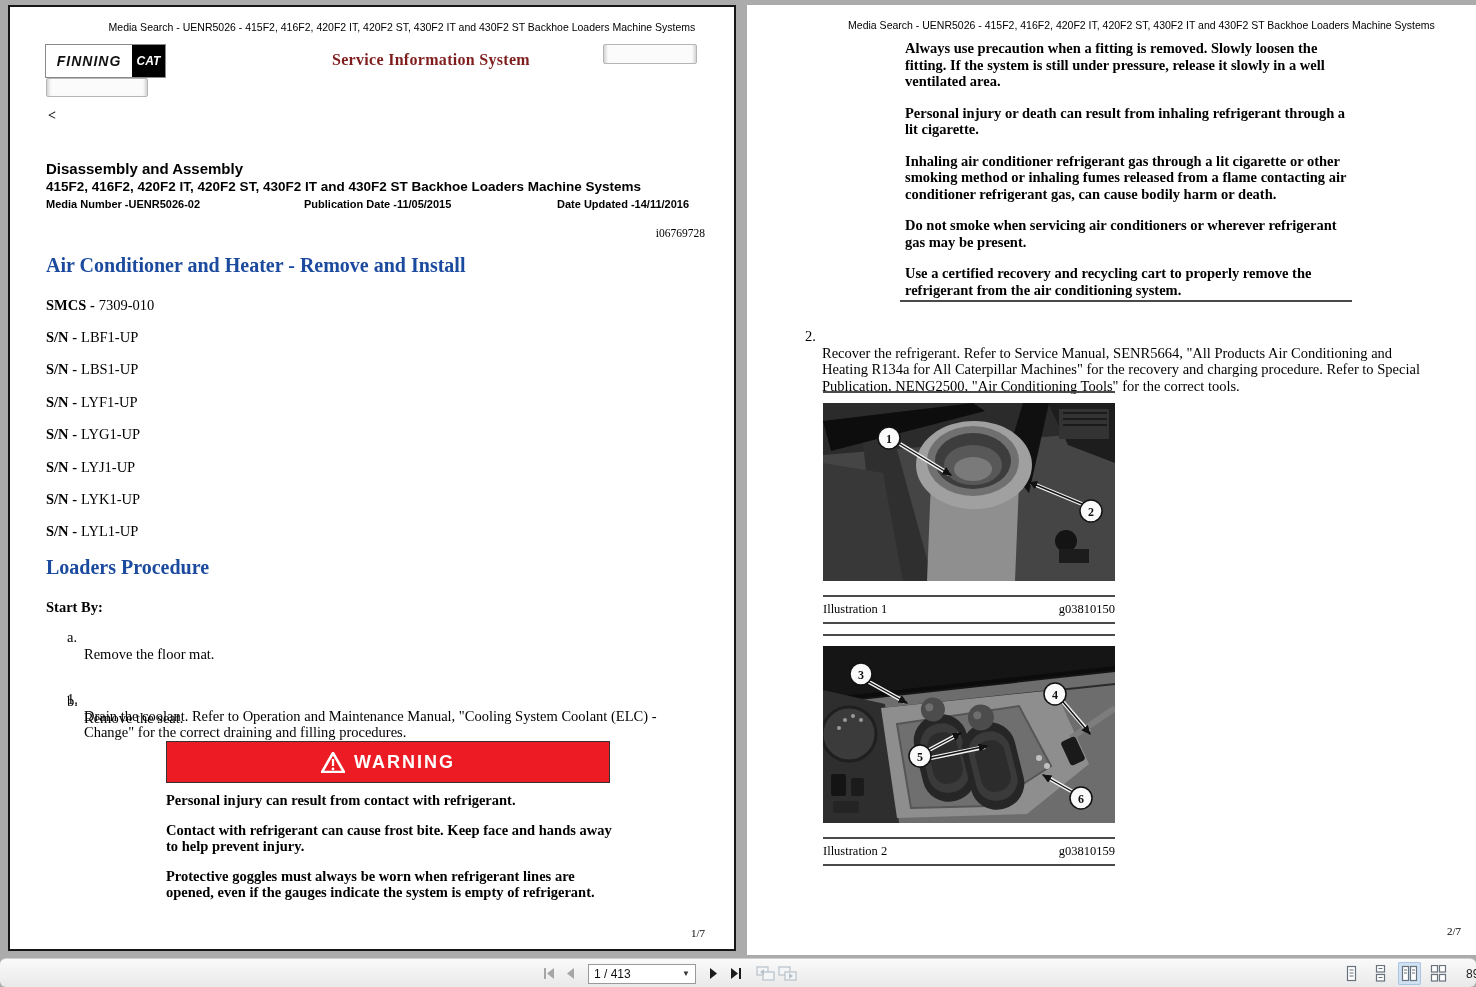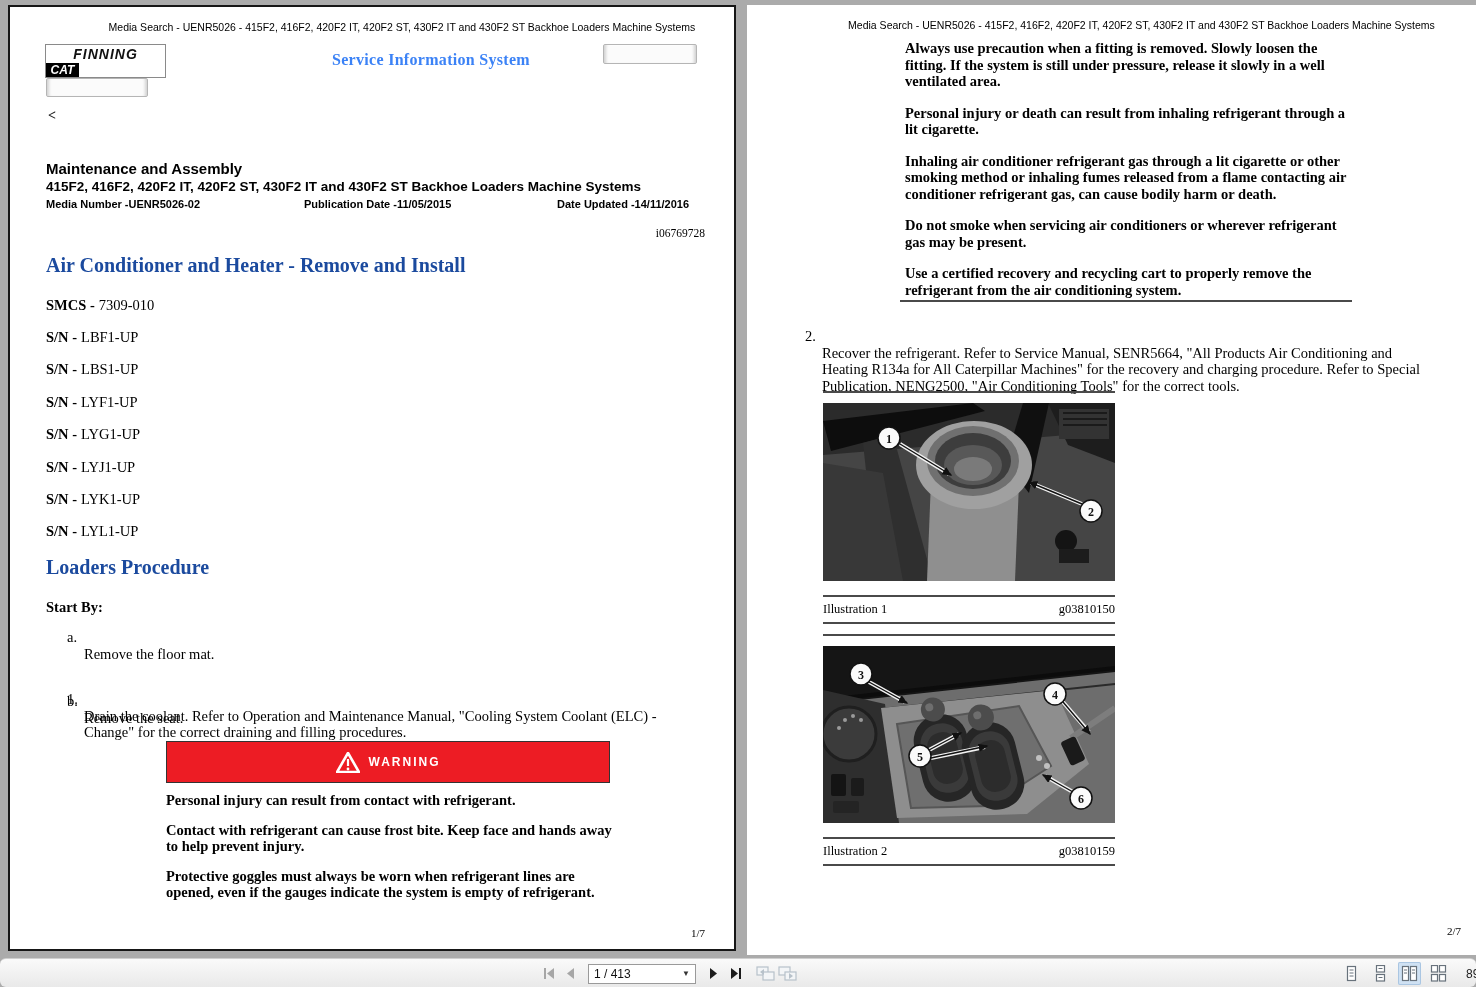--- a/index.html
+++ b/index.html
@@ -19,27 +19,27 @@
   }
 
   .page-header {
     position:absolute; top:14px; left:0; right:0;
     text-align:center; padding-left:60px;
     font-size:10.5px; color:#000;
   }
 
   
   .lp-logo { position:absolute; left:35px; top:37px; width:121px; height:34px;
-    border:1px solid #8a8a8a; display:flex; align-items:stretch; background:#fff;flex-direction:column; }
+    border:1px solid #8a8a8a; display:flex; align-items:stretch; background:#fff; }
   .lp-logo .finning { flex:1; display:flex; align-items:center; justify-content:center;
     font-weight:bold; font-size:14px; letter-spacing:1px; color:#111; font-style:italic; }
   .lp-logo .catbox { width:33px; background:#000; color:#fff; display:flex; align-items:center;
     justify-content:center; font-weight:bold; font-size:12px; font-style:italic; }
   .lp-sis { position:absolute; top:44px; left:0; right:0; text-align:center; padding-left:118px;
-    font-family:"Liberation Serif","DejaVu Serif",serif; font-weight:bold; font-size:16px; color:#3b82f6; letter-spacing:0.3px; }
+    font-family:"Liberation Serif","DejaVu Serif",serif; font-weight:bold; font-size:16px; color:#7f1d1d; letter-spacing:0.3px; }
   .ghost-btn { position:absolute; background:#fbfbfb; border:1px solid #b5b5b5; border-radius:2px;
     box-shadow: inset 4px 0 3px -2px #d2d2d2, inset -4px 0 3px -2px #d2d2d2, inset 0 1px 0 #fff; }
   .lp-btn1 { left:593px; top:37px; width:94px; height:20px; }
   .lp-btn2 { left:36px; top:71px; width:102px; height:19px; }
   .lp-back { position:absolute; left:38px; top:101px; font-size:14px; font-weight:bold; color:#222;
     font-family:"Liberation Serif","DejaVu Serif",serif; cursor:pointer; }
 
   
   .lp-titleblock { position:absolute; left:36px; top:153px; width:660px; }
   .lp-titleblock .t1 { font-size:15px; font-weight:bold; color:#000; }
@@ -63,21 +63,21 @@
 
   .lp-startby { position:absolute; left:36px; top:592px; font-weight:bold; }
   .list-item { position:absolute; left:57px; }
   .lp-item-a { top:622px; } .lp-item-b { top:653px; }
   .step { position:relative; padding-left:17px; white-space:pre-line; line-height:16.5px; }
   .step .marker { position:absolute; left:0; top:0; }
   .lp-step1 { position:absolute; left:57px; top:684px; width:600px; }
 
   .warning-box { position:absolute; left:156px; top:734px; width:444px; height:42px;
     background:#ed1c24; border:1px solid #333; display:flex; align-items:center; justify-content:center; gap:9px; }
-  .warning-box .wtitle { color:#fff; font-weight:bold; font-size:12px; letter-spacing:2px; }
+  .warning-box .wtitle { color:#fff; font-weight:bold; font-size:18px; letter-spacing:2px; }
   .lp-warnparas { position:absolute; left:156px; top:785px; width:453px; }
   .warn-p { font-weight:bold; white-space:pre-line; line-height:16.5px; margin-bottom:13px; }
 
   .page-num { position:absolute; font-family:"Liberation Serif","DejaVu Serif",serif; font-size:11px; color:#000; }
   .lp-pagenum { right:29px; bottom:10px; }
   .rp-pagenum { right:15px; bottom:18px; }
 
   
   .rp-warns { position:absolute; left:158px; top:35px; width:456px; }
   .rp-div1 { position:absolute; left:153px; top:295px; width:452px; border-top:2px solid #4a4a4a; }
@@ -116,21 +116,21 @@
   <div class="lp-logo">
     <span class="finning">FINNING</span>
     <span class="catbox">CAT</span>
   </div>
   <div class="lp-sis">Service Information System</div>
   <div class="ghost-btn lp-btn1"></div>
   <div class="ghost-btn lp-btn2"></div>
   <div class="lp-back">&lt;</div>
 
   <div class="lp-titleblock">
-    <div class="t1">Maintenance and Assembly</div>
+    <div class="t1">Disassembly and Assembly</div>
     <div class="t2">415F2, 416F2, 420F2 IT, 420F2 ST, 430F2 IT and 430F2 ST Backhoe Loaders Machine Systems</div>
     <div class="lp-meta">
       <span class="m1">Media Number -UENR5026-02</span>
       <span class="m2">Publication Date -11/05/2015</span>
       <span class="m3">Date Updated -14/11/2016</span>
     </div>
   </div>
 
   <div class="lp-docid serif">i06769728</div>
 

